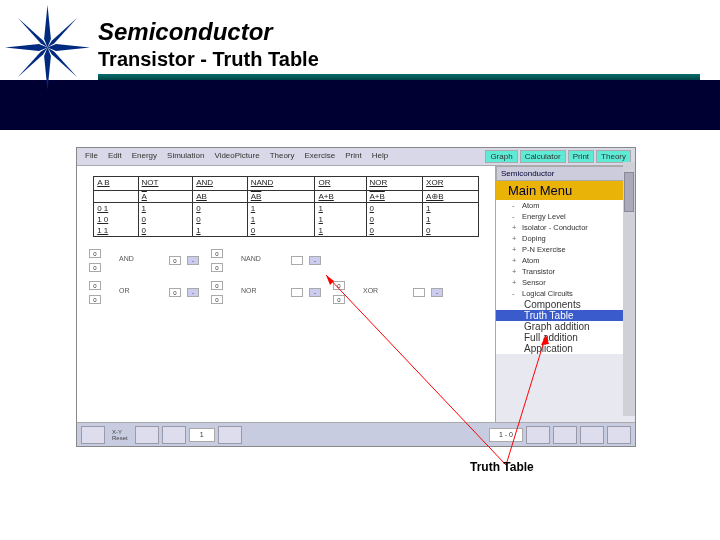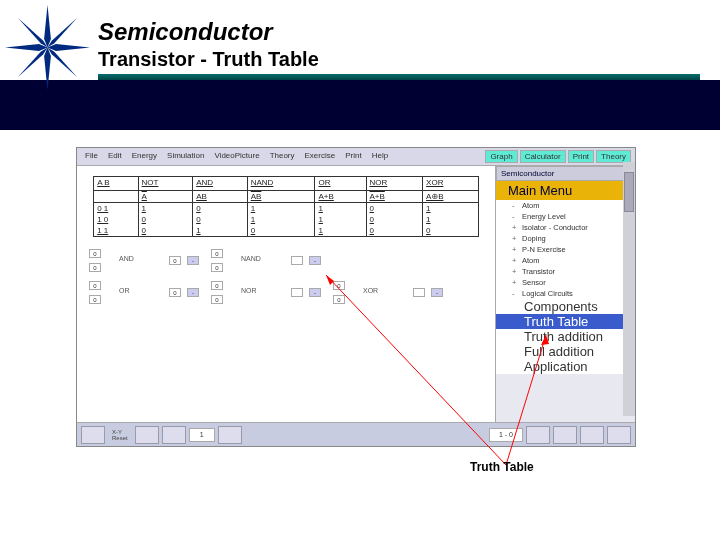--- a/index.html
+++ b/index.html
@@ -29,21 +29,21 @@
   .gate .in1,.gate .in2,.gate .out,.gate .ctl { position:absolute; width:12px; height:9px; background:#fff; border:1px solid #aaa; text-align:center; line-height:8px; color:#333; }
   .gate .in1 { left:0; top:2px; } .gate .in2 { left:0; top:16px; }
   .gate .out { right:18px; top:9px; } .gate .ctl { right:0; top:9px; background:#cce; }
   .gate .lbl { position:absolute; left:30px; top:8px; font-size:7px; color:#555; }
   .arrow { position: absolute; stroke: red; stroke-width: 1; fill: none; }
   .right { width: 140px; background: #e8e8f0; border-left: 1px solid #aaa; overflow-y: auto; }
   .right .hdr { background: #ccd; padding: 2px 4px; font-size: 8px; border: 1px solid #aaa; color: #003; }
   .right .mm { padding: 2px 6px 2px 12px; font-size: 13px; color: #003; background: #eab308; }
   .right .item { padding: 1px 4px 1px 16px; font-size: 7.5px; color: #333; background: #fff; display: flex; }
   .right .item .plus { width: 10px; color: #666; }
-  .right .sub { padding-left: 28px; background: #fff; font-size: 13px; color: #333; }
+  .right .sub { padding-left: 28px; background: #fff; font-size: 10px; color: #333; }
   .right .sub.sel { background: #3a5bcc; color: #fff; }
   .scrollbar { position: absolute; right: 0; top: 14px; width: 12px; bottom: 30px; background: #d0d0d8; }
   .sthumb { position: absolute; top: 10px; width: 10px; left: 1px; height: 40px; background: #aab; border: 1px solid #889; }
   .status { position: absolute; bottom: 0; left: 0; right: 0; height: 24px; background: #c8cce0; border-top: 1px solid #aaa; display: flex; align-items: center; padding: 0 4px; gap: 3px; }
   .status .btn { width: 24px; height: 18px; background: #dde; border: 1px solid #99a; }
   .status .xy { font-size: 6px; color: #444; padding: 0 4px; }
   .status .inp { width: 26px; height: 14px; background: #fff; border: 1px solid #aaa; font-size: 7px; text-align: center; line-height: 12px; color:#333; }
   .status .sp2 { flex: 1; }
   .caption { position: absolute; top: 460px; left: 470px; font-size: 12px; color: #000; font-weight: bold; }
 </style>
@@ -215,21 +215,21 @@
         <div class="item">
             <span class="plus">+</span>
             <span>Sensor</span>
           </div>
         <div class="item">
             <span class="plus">-</span>
             <span>Logical Circuits</span>
           </div>
         <div class="sub">Components</div>
         <div class="sub sel">Truth Table</div>
-        <div class="sub">Truth addition</div>
+        <div class="sub">Graph addition</div>
         <div class="sub">Full addition</div>
         <div class="sub">Application</div>
       </div>
       <div class="scrollbar">
           <div class="sthumb"></div>
         </div>
     </div>
 
     <div class="status">
       <div class="btn"></div>

